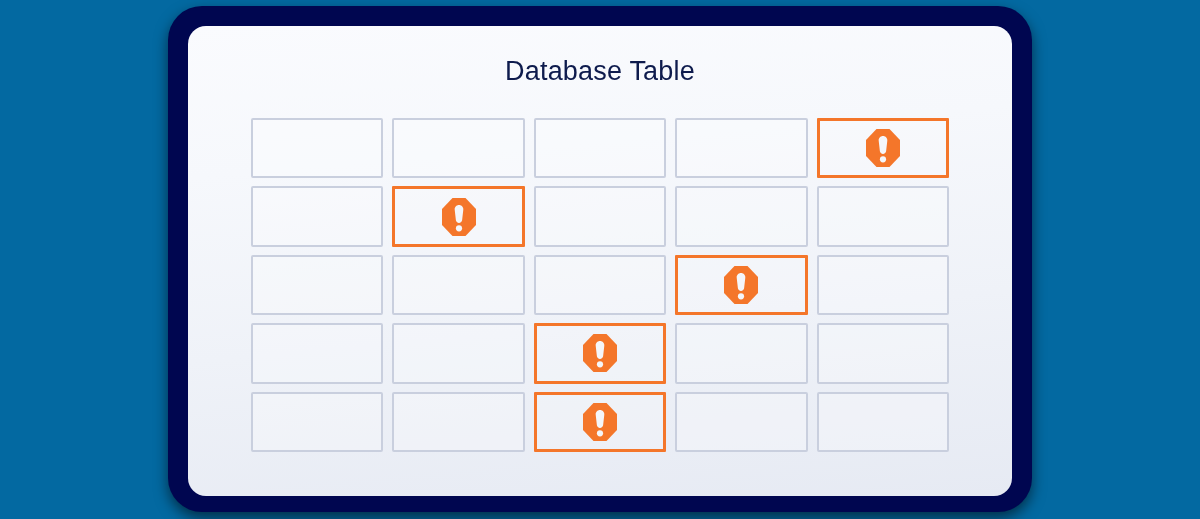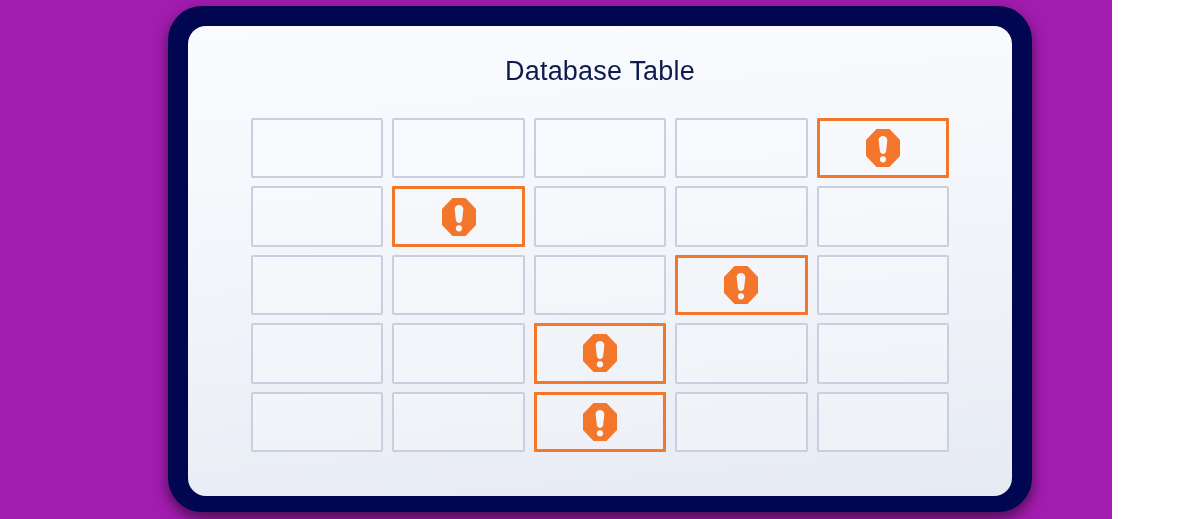--- a/index.html
+++ b/index.html
@@ -7,23 +7,23 @@
   html, body {
     width: 1200px;
     height: 519px;
     background: #ffffff;
     font-family: "Liberation Sans", sans-serif;
     overflow: hidden;
   }
 
   #stage {
     position: relative;
-    width: 1112px;
+    width: 1200px;
     height: 519px;
-    background: #a21caf;
+    background: #0369a1;
   }
 
   
   #device-frame {
     position: absolute;
     left: 168px;
     top: 6px;
     width: 864px;
     height: 506px;
     background: #000650;

